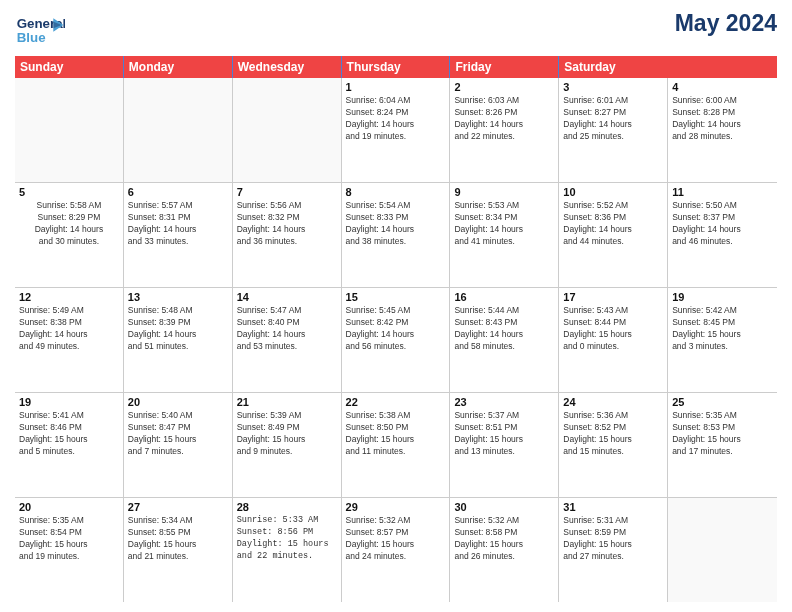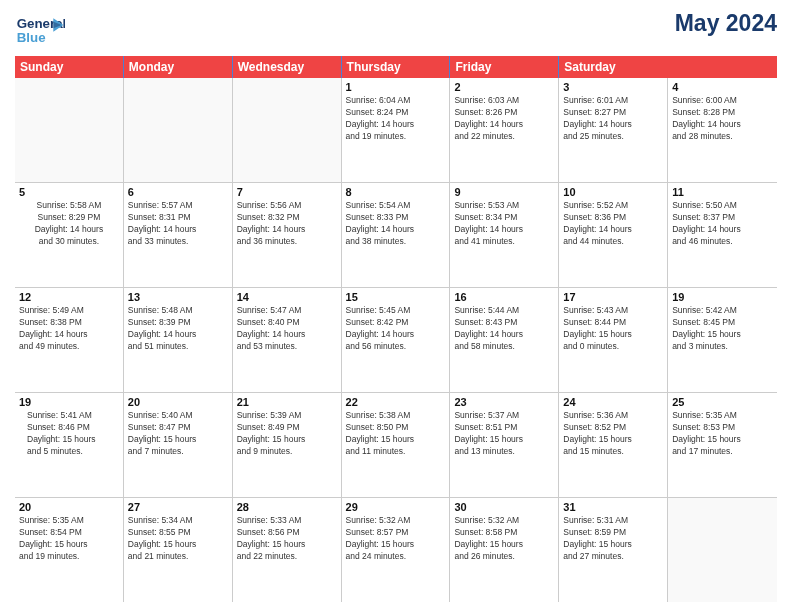--- a/index.html
+++ b/index.html
@@ -257,21 +257,21 @@
             <div class="day-num">19</div>
             <div class="day-info" style="white-space: pre-line;">Sunrise: 5:42 AM
 Sunset: 8:45 PM
 Daylight: 15 hours
 and 3 minutes.</div>
           </div>
         </div>
         <div class="cal-row">
           <div class="cal-cell">
             <div class="day-num">19</div>
-            <div class="day-info" style="white-space: pre-line; margin-left: 8px;">Sunrise: 5:41 AM
+            <div class="day-info" style="white-space: pre-line;">Sunrise: 5:41 AM
 Sunset: 8:46 PM
 Daylight: 15 hours
 and 5 minutes.</div>
           </div>
           <div class="cal-cell">
             <div class="day-num">20</div>
             <div class="day-info" style="white-space: pre-line;">Sunrise: 5:40 AM
 Sunset: 8:47 PM
 Daylight: 15 hours
 and 7 minutes.</div>
@@ -322,21 +322,21 @@
           </div>
           <div class="cal-cell">
             <div class="day-num">27</div>
             <div class="day-info" style="white-space: pre-line;">Sunrise: 5:34 AM
 Sunset: 8:55 PM
 Daylight: 15 hours
 and 21 minutes.</div>
           </div>
           <div class="cal-cell">
             <div class="day-num">28</div>
-            <div class="day-info" style="white-space: pre-line;">Sunrise: 5:33 AM
+            <div class="day-info" style="white-space: pre-line; font-family: Liberation Mono, monospace;">Sunrise: 5:33 AM
 Sunset: 8:56 PM
 Daylight: 15 hours
 and 22 minutes.</div>
           </div>
           <div class="cal-cell">
             <div class="day-num">29</div>
             <div class="day-info" style="white-space: pre-line;">Sunrise: 5:32 AM
 Sunset: 8:57 PM
 Daylight: 15 hours
 and 24 minutes.</div>

